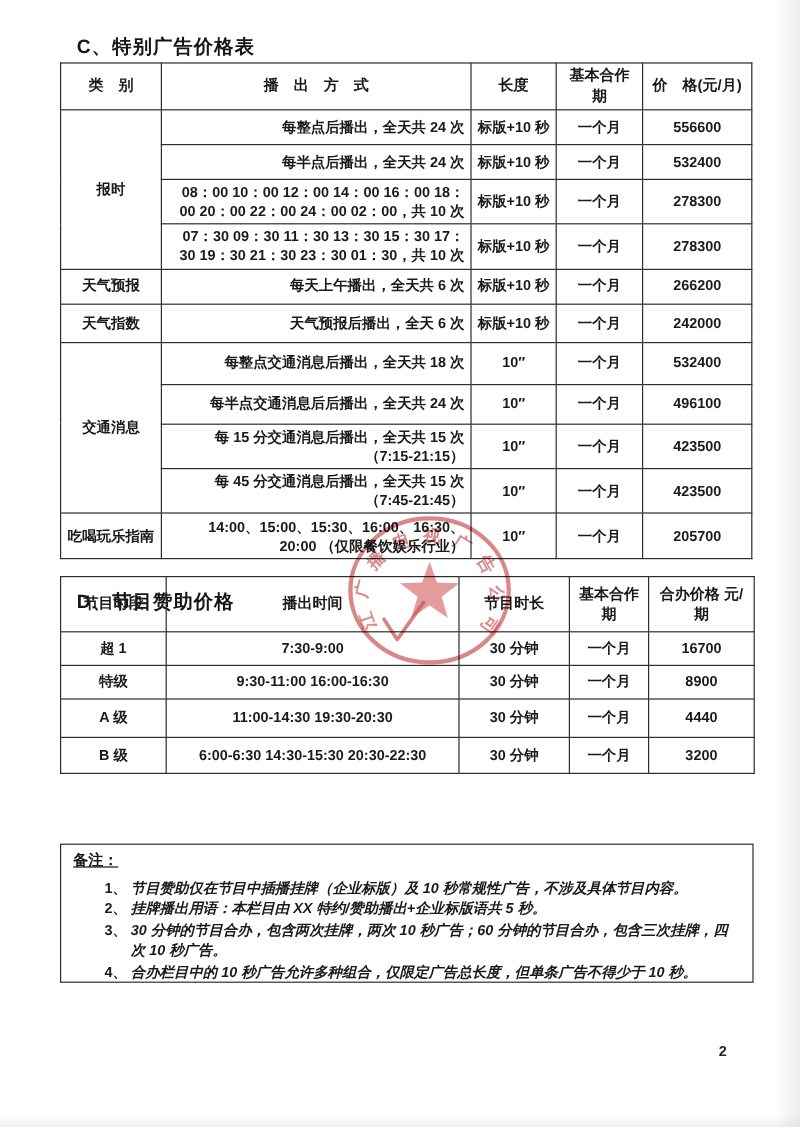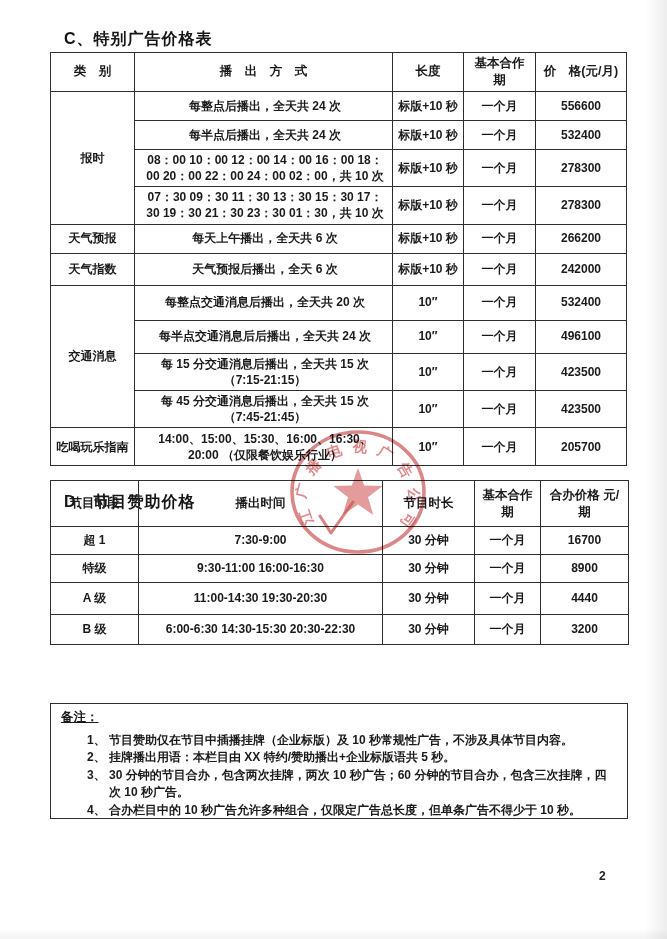--- a/index.html
+++ b/index.html
@@ -40,33 +40,33 @@
     font-size:12px; font-weight:600;
     color:#1a1a1a;
     padding:2px 5px;
     text-align:center;
     vertical-align:middle;
     line-height:1.35;
     overflow:hidden;
   }
   table.doc-table th { font-size:12.5px; font-weight:bold; }
   #table-special { top:52px; width:576px; }
-  #table-special td.cell-method { text-align:center; padding-left:8px; }
+  #table-special td.cell-method { text-align:right; padding-left:8px; }
   #table-sponsor { top:480px; width:578px; }
 
   .notes-box {
     position:absolute; left:50px; top:703px; width:578px; height:116px;
     border:1.8px solid #2e2e2e;
     padding:5px 10px 4px 10px;
     font-size:12px; font-weight:600; color:#1a1a1a;
   }
   .notes-label { font-size:12.5px; font-weight:bold; margin-bottom:6px;text-decoration:underline; }
   .note-item { display:flex; margin-left:26px; line-height:1.45; }
   .note-num { flex:0 0 22px; }
-  .note-text { flex:1; }
+  .note-text { flex:1;font-style:italic; }
 
   .page-number {
     position:absolute; left:599px; top:869px;
     font-size:12px; font-weight:600; color:#222;
   }
 
   .stamp {
     position:absolute; left:282px; top:421px;
     width:152px; height:142px;
     opacity:0.85;
@@ -131,21 +131,21 @@
     </tr>
     <tr style="height:32px">
       <td>天气指数</td>
       <td class="cell-method">天气预报后播出，全天 6 次</td>
       <td>标版+10 秒</td>
       <td>一个月</td>
       <td>242000</td>
     </tr>
     <tr style="height:35px">
       <td rowspan="4">交通消息</td>
-      <td class="cell-method">每整点交通消息后播出，全天共 20 次</td>
+      <td class="cell-method">每整点交通消息后播出，全天共 18 次</td>
       <td>10″</td>
       <td>一个月</td>
       <td>532400</td>
     </tr>
     <tr style="height:33px">
       <td class="cell-method">每半点交通消息后后播出，全天共 24 次</td>
       <td>10″</td>
       <td>一个月</td>
       <td>496100</td>
     </tr>

